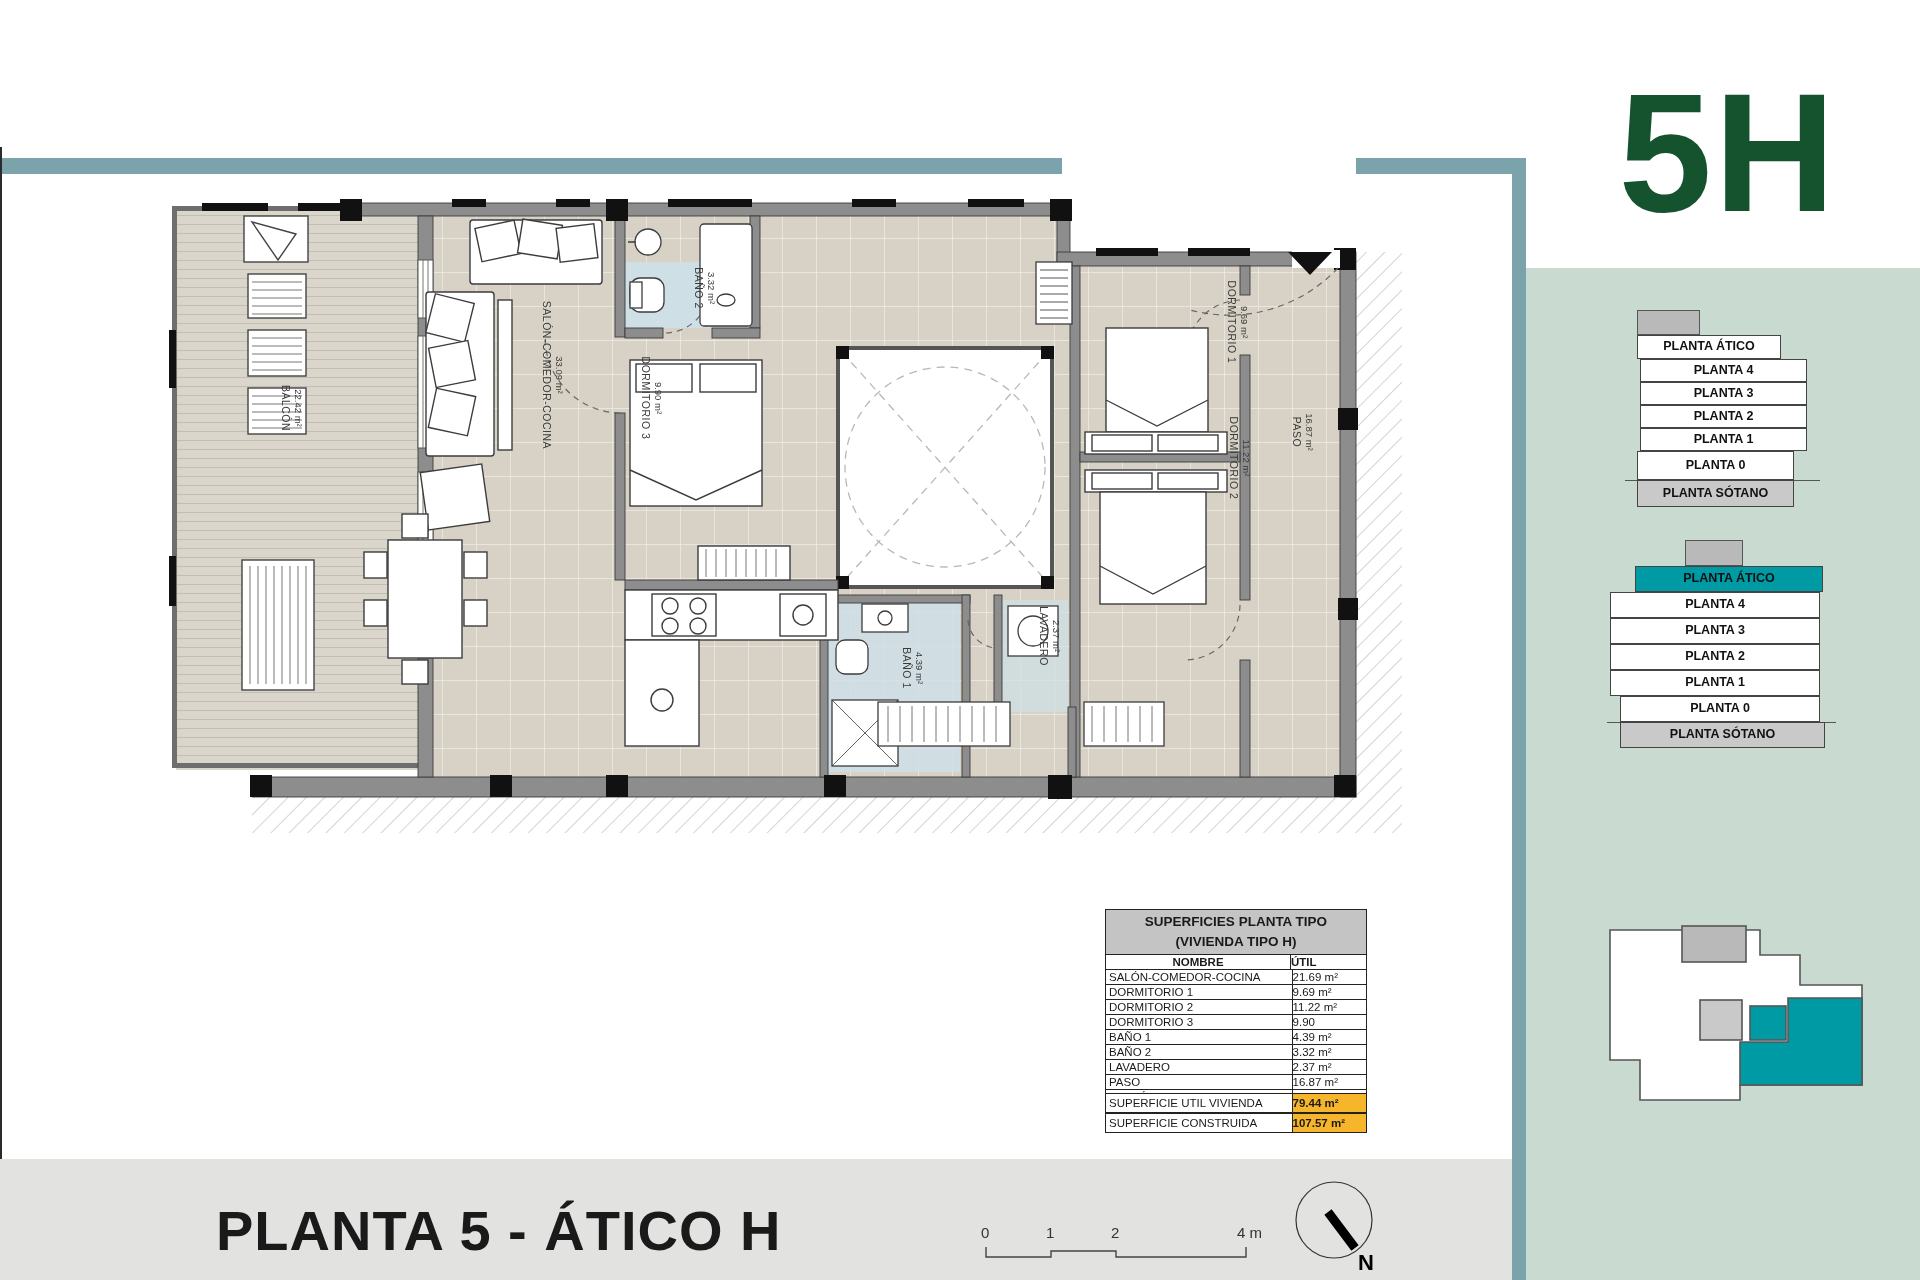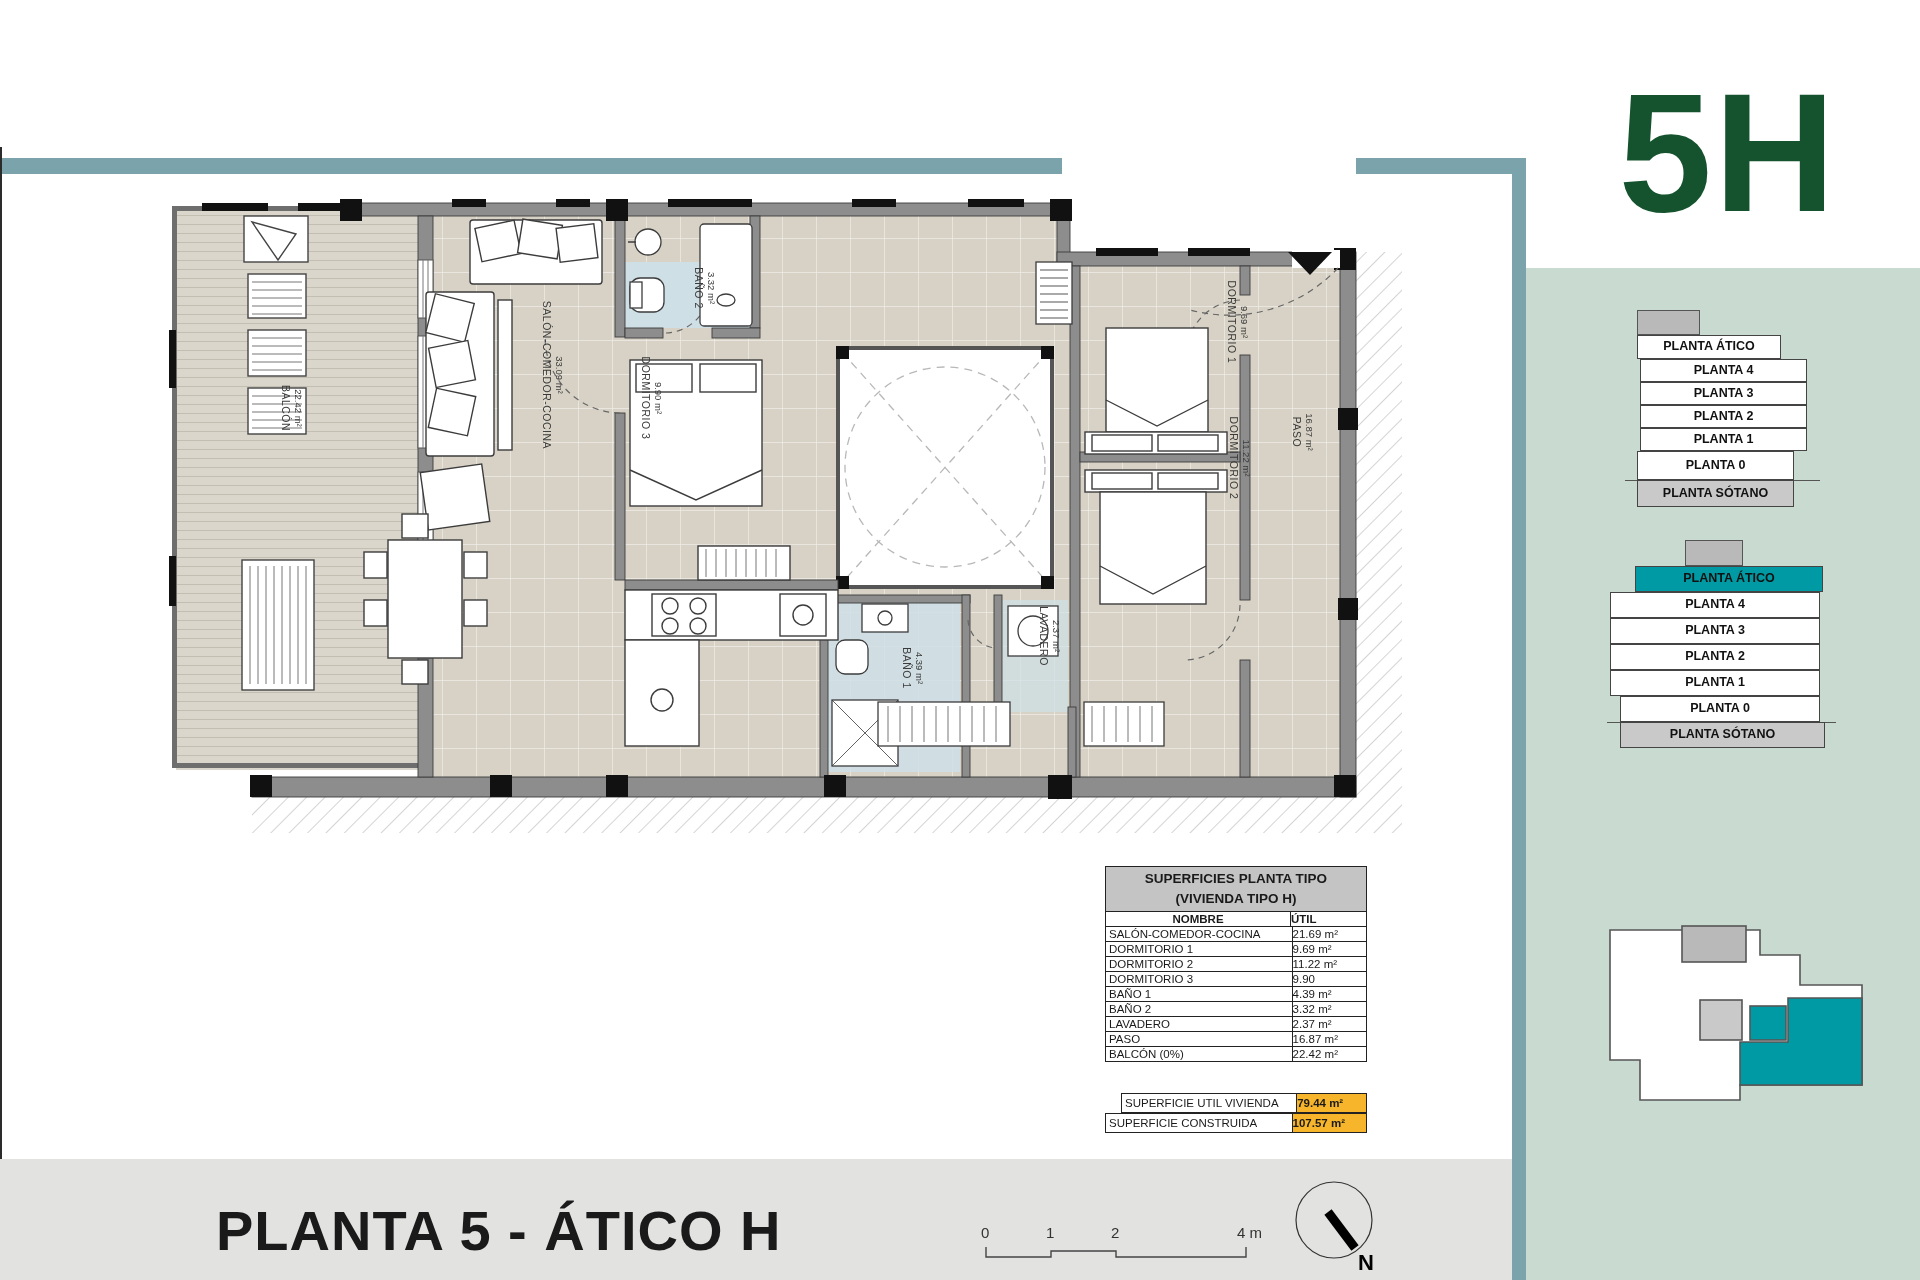--- a/index.html
+++ b/index.html
@@ -11,21 +11,21 @@
   #right-strip{left:1512px;top:158px;width:14px;height:1122px;background:var(--teal);}
   #left-border{left:0;top:147px;width:2px;height:1012px;background:#2b2b2b;}
   #footer{left:0;top:1159px;width:1512px;height:121px;background:#e2e2e1;}
   #sidebar{left:1526px;top:268px;width:394px;height:1012px;background:var(--green);}
   
   #unit{left:1578px;top:58px;width:300px;height:190px;font-size:168px;font-weight:bold;
         letter-spacing:2px;color:#14532d;line-height:190px;text-align:center;}
   
   #surf{left:1105px;top:866px;width:262px;font-size:11.5px;}
   #surf .ttl{background:#c4c4c4;border:1.5px solid #222;text-align:center;
-             font-weight:bold;font-size:13.5px;line-height:20px;padding:2px 0;}
+             font-weight:bold;font-size:13.5px;line-height:20px;padding:2px 0;margin-top:43px;}
   .srow{display:flex;border-left:1.2px solid #222;border-bottom:1px solid #222;
         border-right:1.2px solid #222;background:#fff;}
   .srow .c1{width:184px;padding:1px 0 1px 3px;border-right:1px solid #222;
             white-space:nowrap;overflow:hidden;}
   .srow .c2{width:74px;text-align:left;padding:1px 0;}
   .srow.head .c1{text-align:center;padding-left:0;}
   #surf-summary{left:1105px;top:1093px;width:262px;font-size:11.5px;}
   #surf-summary .srow{border-top:1px solid #222;}
   #surf-summary .c2{background:var(--orange);font-weight:bold;}
   
@@ -325,21 +325,21 @@
         <div class="c1">PASO</div>
         <div class="c2">16.87 m²</div>
       </div>
       <div class="srow">
         <div class="c1">BALCÓN (0%)</div>
         <div class="c2">22.42 m²</div>
       </div>
     </div>
 </div>
 <div class="abs" id="surf-summary">
-    <div class="srow" style="height: 18px; line-height: 16px; margin-left: 16px;">
+    <div class="srow" style="height: 18px; line-height: 16px;">
       <div class="c1">SUPERFICIE UTIL VIVIENDA</div>
       <div class="c2">79.44 m²</div>
     </div>
     <div class="srow" style="height: 18px; line-height: 16px;">
       <div class="c1">SUPERFICIE CONSTRUIDA</div>
       <div class="c2">107.57 m²</div>
     </div>
   </div>
 
 <div class="abs" id="stack-plain"></div>

